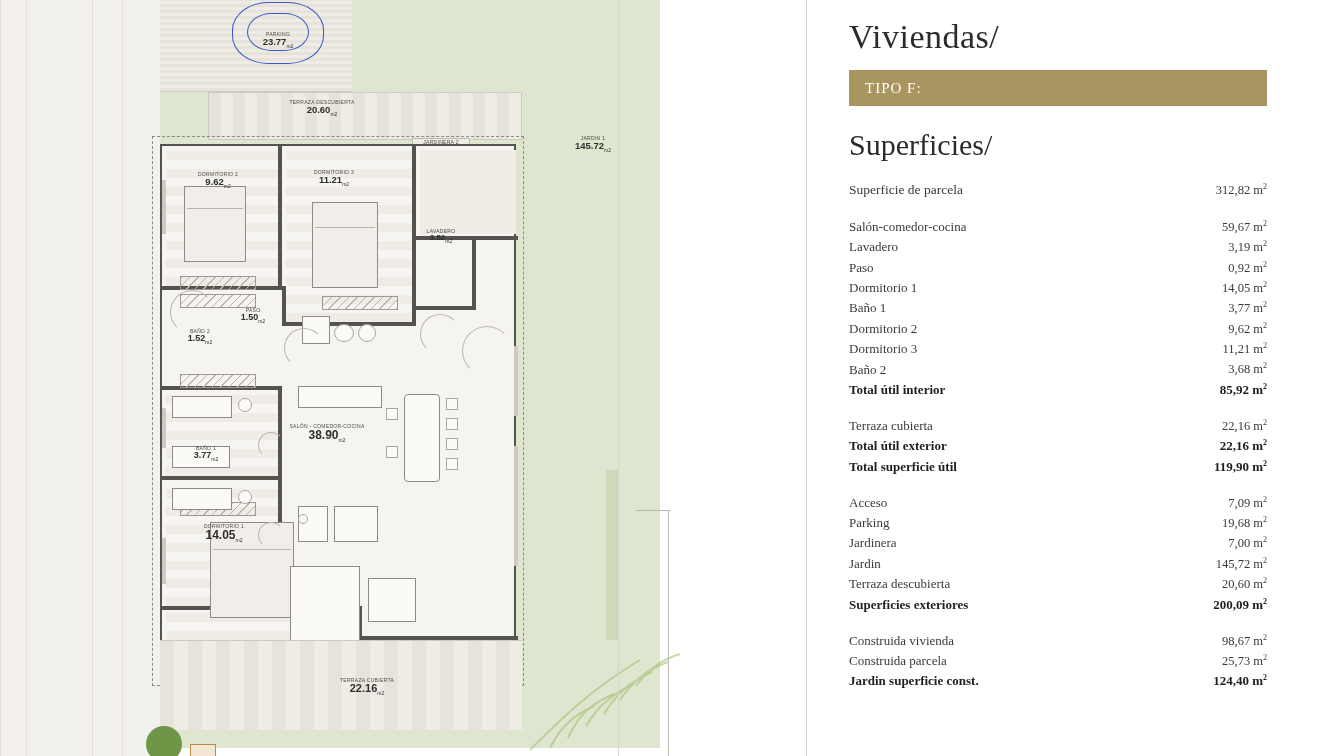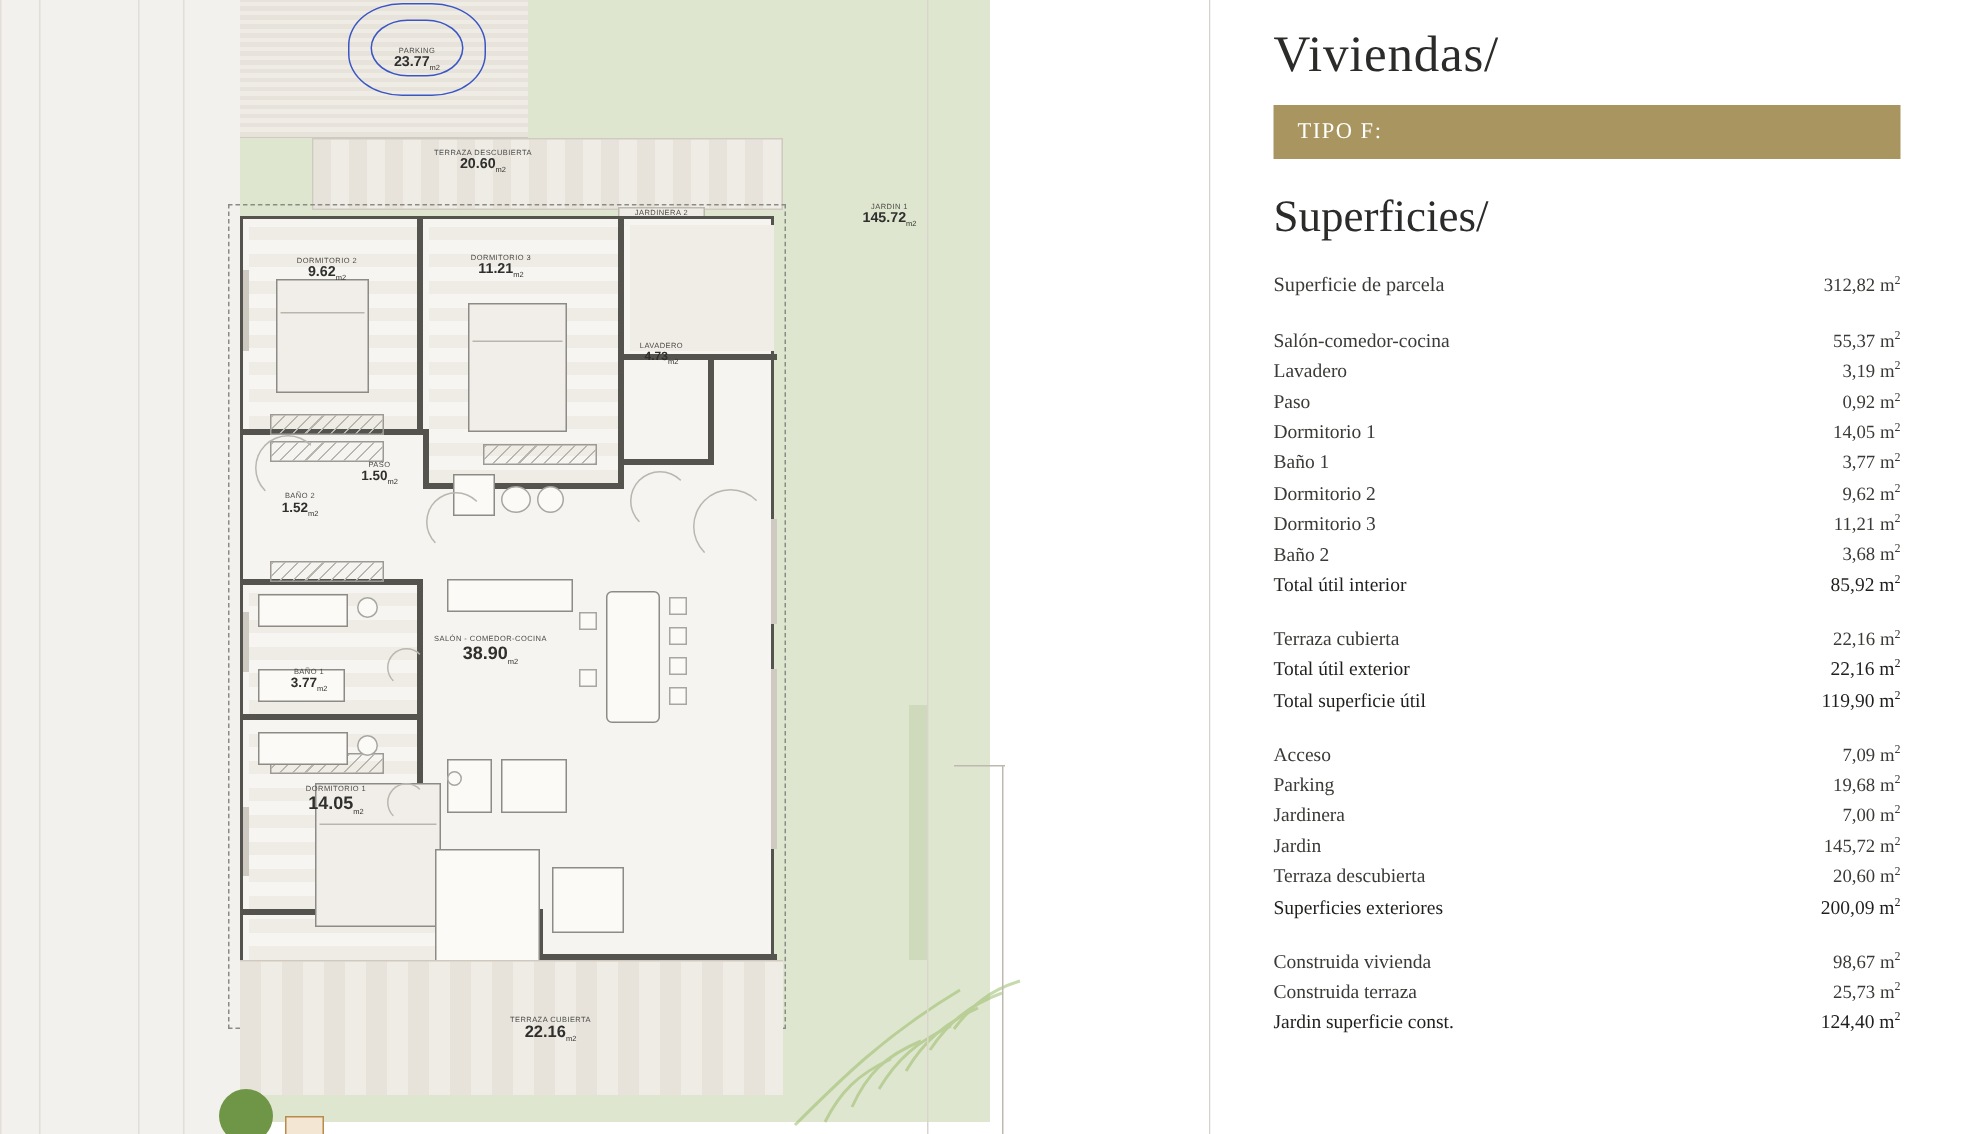--- a/index.html
+++ b/index.html
@@ -163,21 +163,21 @@
   #tipo-bar span{ color:#ffffff; font-size:15px; letter-spacing:1px; }
   #spec-sub{
     font-size:30px; color:#2b2b29; margin:22px 0 18px 0; font-weight:400;
   }
   .grp{ margin-bottom:16px; }
   .row{
     display:flex; justify-content:space-between; align-items:baseline;
     font-size:13px; color:#3a3a37; line-height:1.55;
   }
   .row.lead{ font-size:13.5px;align-items:center; }
-  .row.bold{ font-weight:400; color:#1f1f1d; }
+  .row.bold{ font-weight:700; color:#1f1f1d; }
   .row .val{ font-size:12.5px; white-space:nowrap; }
   .row.bold .val{ font-size:13px; }
   .sup{ font-size:8px; vertical-align:super; }
 </style>
 </head>
 <body>
 
 <div id="plan-panel">
 
   <div id="plan-bg-left">
@@ -296,21 +296,21 @@
   <div class="lbl" style="left:170px;top:172px;width:96px;">
     <span class="t">DORMITORIO 2</span>
     <span class="v"><span>9.62</span><sub>m2</sub></span>
   </div>
   <div class="lbl" style="left:282px;top:170px;width:104px;">
     <span class="t">DORMITORIO 3</span>
     <span class="v"><span>11.21</span><sub>m2</sub></span>
   </div>
   <div class="lbl" style="left:410px;top:229px;width:62px;">
     <span class="t">LAVADERO</span>
-    <span class="v" style="font-size:8px;"><span>4.73</span><sub>m2</sub></span>
+    <span class="v" style="font-size:8px;"><span>3.52</span><sub>m2</sub></span>
   </div>
   <div class="lbl" style="left:224px;top:308px;width:58px;">
     <span class="t">PASO</span>
     <span class="v" style="font-size:9px;"><span>1.50</span><sub>m2</sub></span>
   </div>
   <div class="lbl" style="left:172px;top:329px;width:56px;">
     <span class="t">BAÑO 2</span>
     <span class="v" style="font-size:9px;"><span>1.52</span><sub>m2</sub></span>
   </div>
   <div class="lbl" style="left:178px;top:446px;width:56px;">
@@ -367,21 +367,21 @@
   <div class="grp">
     <div class="row lead">
       <span>Superficie de parcela</span>
       <span class="val"><span>312,82 m</span><span class="sup">2</span></span>
     </div>
   </div>
 
   <div class="grp">
     <div class="row">
         <span>Salón-comedor-cocina</span>
-        <span class="val"><span>55,37 m</span><span class="sup">2</span></span>
+        <span class="val"><span>59,67 m</span><span class="sup">2</span></span>
       </div>
     <div class="row">
         <span>Lavadero</span>
         <span class="val"><span>3,19 m</span><span class="sup">2</span></span>
       </div>
     <div class="row">
         <span>Paso</span>
         <span class="val"><span>0,92 m</span><span class="sup">2</span></span>
       </div>
     <div class="row">
@@ -451,21 +451,21 @@
         <span class="val"><span>200,09 m</span><span class="sup">2</span></span>
       </div>
   </div>
 
   <div class="grp">
     <div class="row">
         <span>Construida vivienda</span>
         <span class="val"><span>98,67 m</span><span class="sup">2</span></span>
       </div>
     <div class="row">
-        <span>Construida terraza</span>
+        <span>Construida parcela</span>
         <span class="val"><span>25,73 m</span><span class="sup">2</span></span>
       </div>
     <div class="row bold">
         <span>Jardin superficie const.</span>
         <span class="val"><span>124,40 m</span><span class="sup">2</span></span>
       </div>
   </div>
 </div>
 
 </body></html>

